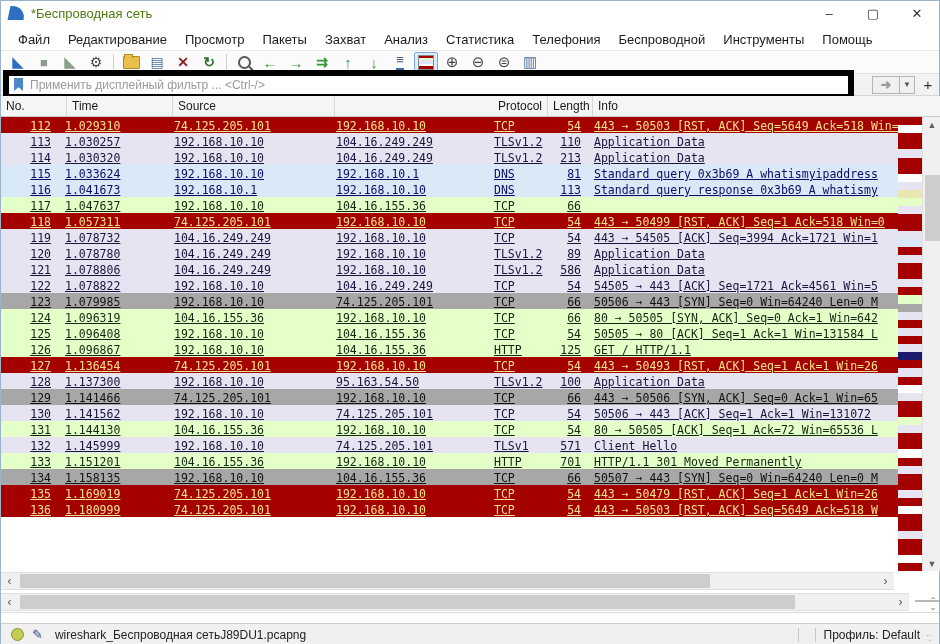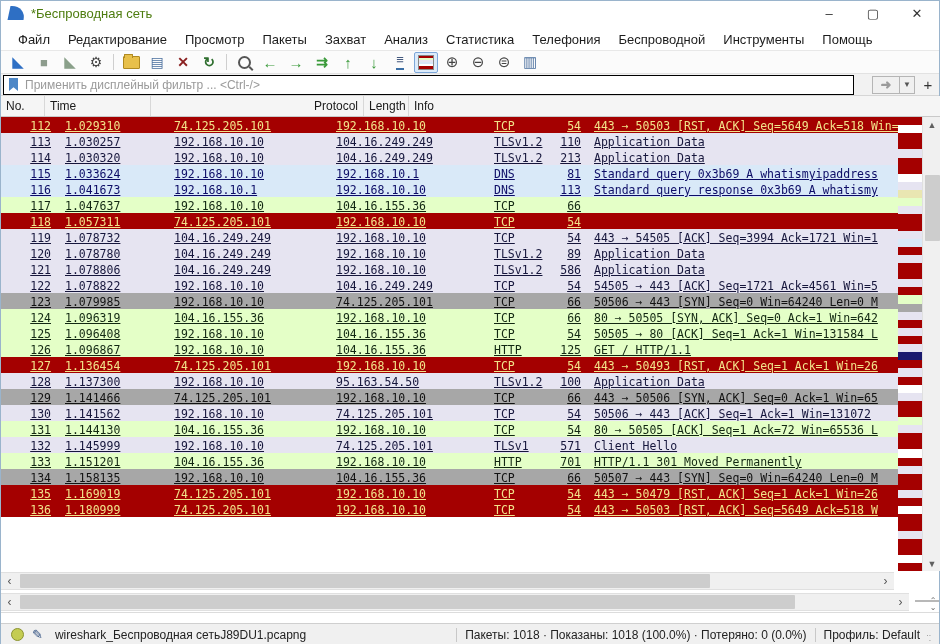--- a/index.html
+++ b/index.html
@@ -46,21 +46,21 @@
   .icon-colorize{width:14px;height:13px;background:repeating-linear-gradient(
         #a40000 0 2px,#e4ffc7 2px 4px,#e6e4f1 4px 6px,#d9e7f8 6px 8px,#fff 8px 10px,#a40000 10px 13px);
         border:1px solid #888;}
   .tbi.pressed{border:1px solid #7da7d9;background:#dcebfa;}
   .icon-zoom{color:#444;font-size:15px;}
   .icon-cols{color:#4a6f9e;font-size:15px;}
 
   
   .filterbar{left:0;top:73px;width:100%;height:22px;background:#f2f2f2;display:flex;
              align-items:center;padding:0 2px;box-sizing:border-box;border-bottom:1px solid #d6d6d6;}
-  .filter-box{flex:1;height:18px;background:#fff;border:1px solid #000000;display:flex;
+  .filter-box{flex:1;height:18px;background:#fff;border:6px solid #000000;display:flex;
               align-items:center;margin-right:18px;}
   .icon-bookmark{width:9px;height:13px;margin:0 5px;background:#4d87c7;
                  clip-path:polygon(0 0,100% 0,100% 100%,50% 72%,0 100%);}
   .filter-input{flex:1;border:none;outline:none;font-size:12px;color:#333;background:transparent;
                 font-family:"Liberation Sans",sans-serif;}
   .filter-input::placeholder{color:#9a9a9a;}
   .apply-btn{width:26px;height:16px;border:1px solid #b5b5b5;background:#f0f0f0;display:flex;
              align-items:center;justify-content:center;color:#9a9a9a;font-weight:bold;border-right:none;}
   .caret-btn{width:14px;height:16px;border:1px solid #b5b5b5;background:#f0f0f0;display:flex;
              align-items:center;justify-content:center;font-size:8px;color:#555;}
@@ -222,22 +222,23 @@
     <div class="filter-box">
       <div class="icon-bookmark"></div>
       <input class="filter-input" placeholder="Применить дисплейный фильтр ... &lt;Ctrl-/&gt;" style="">
     </div>
     <div class="apply-btn">➜</div>
     <div class="caret-btn">▼</div>
     <div class="plus-btn">+</div>
   </div>
 
   <div class="pheader abs">
-      <div class="hcell" style="width: 44px;">No.</div>
+      <div class="hcell" style="width: 66px;">No.</div>
       <div class="hcell" style="width: 106px;">Time</div>
+      <div class="hcell" style="width: 162px;">Source</div>
       <div class="hcell" style="width: 158px; margin-top: 40px;">Destination</div>
       <div class="hcell" style="width: 55px;">Protocol</div>
       <div class="hcell" style="width: 45px;">Length</div>
       <div class="hcell" style="flex: 1 1 0%; border-right: none;">Info</div>
     </div>
   <div class="hdr-extra abs"></div>
 
   <div class="plist abs">
       <div class="prow r-bad">
         <span class="c c-no">112</span>
@@ -292,20 +293,21 @@
         <span class="c c-proto">TCP</span>
         <span class="c c-len">66</span>
       </div>
       <div class="prow r-bad">
         <span class="c c-no">118</span>
         <span class="c c-time">1.057311</span>
         <span class="c c-src">74.125.205.101</span>
         <span class="c c-dst">192.168.10.10</span>
         <span class="c c-proto">TCP</span>
         <span class="c c-len">54</span>
+        <span class="c c-info">443 → 50499 [RST, ACK] Seq=1 Ack=518 Win=0</span>
       </div>
       <div class="prow r-tcp">
         <span class="c c-no">119</span>
         <span class="c c-time">1.078732</span>
         <span class="c c-src">104.16.249.249</span>
         <span class="c c-dst">192.168.10.10</span>
         <span class="c c-proto">TCP</span>
         <span class="c c-len">54</span>
         <span class="c c-info">443 → 54505 [ACK] Seq=3994 Ack=1721 Win=1</span>
       </div>
@@ -546,20 +548,19 @@
   <div class="splitter-line abs"></div>
   <div class="mini-chevrons abs">⌃<br>⌄</div>
   <div class="white-strip abs"></div>
 
   <div class="statusbar abs">
     <div class="expert-dot"></div>
     <div class="comment-pencil">✎</div>
     <div class="status-file">wireshark_Беспроводная сетьJ89DU1.pcapng</div>
     <div class="status-right">
       <div class="status-sep"></div>
-      <div>Пакеты: 1018 · Показаны: 1018 (100.0%) · Потеряно: 0 (0.0%)</div>
       <div class="status-sep"></div>
       <div>Профиль: Default</div>
       <div class="grip">∙∙<br>&nbsp;∙</div>
     </div>
   </div>
 
 </div>
 
 </body></html>

